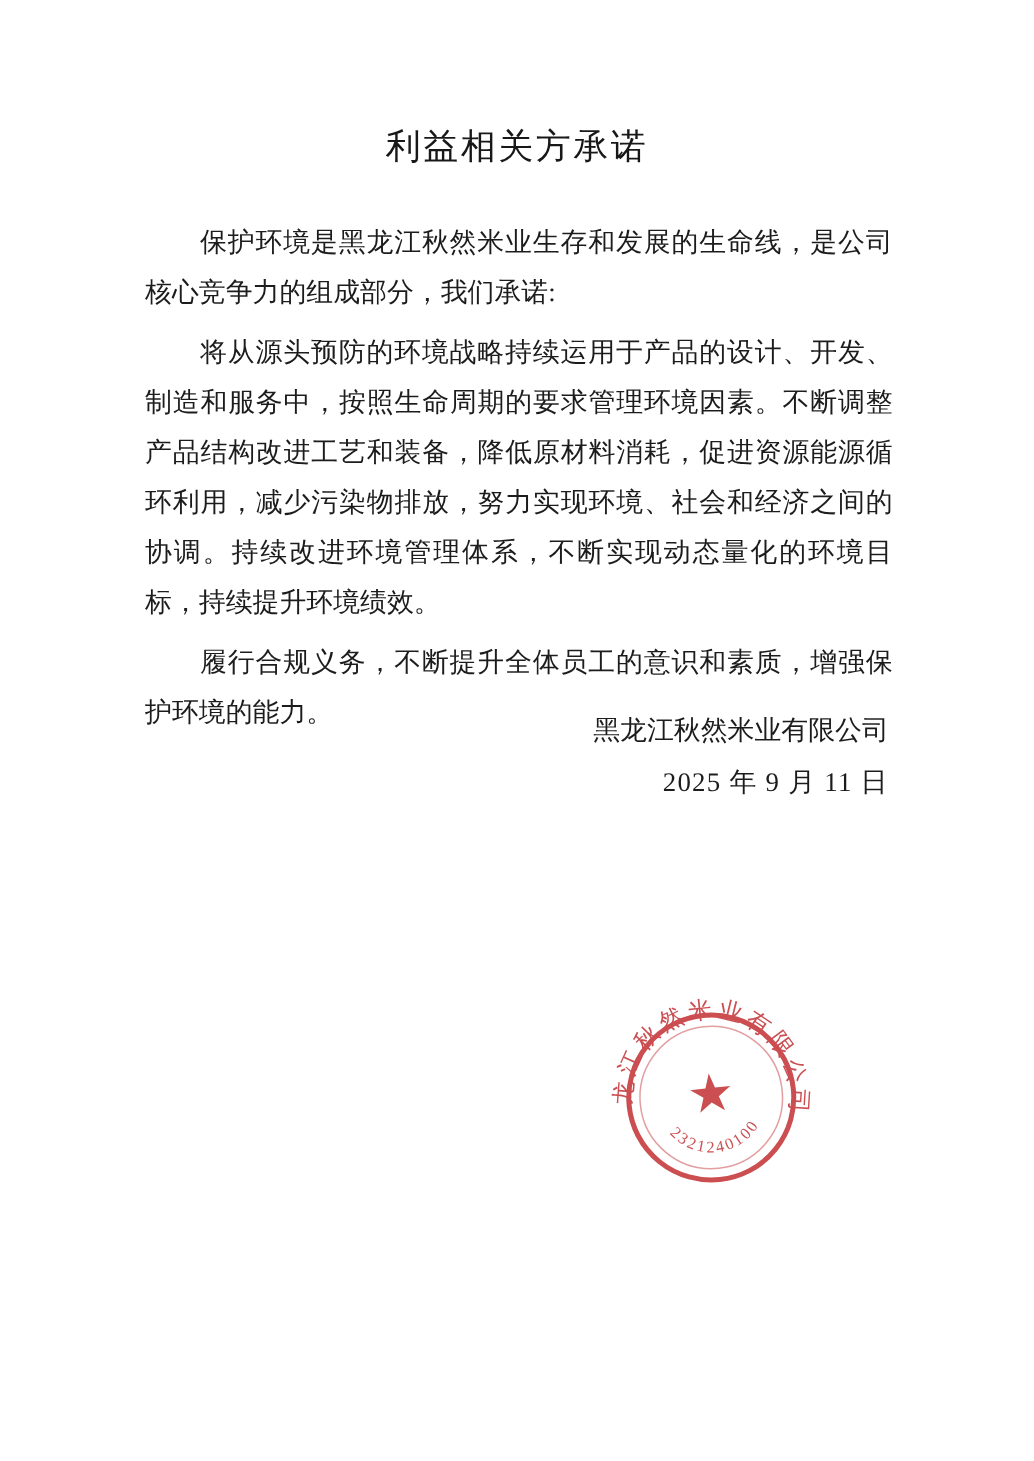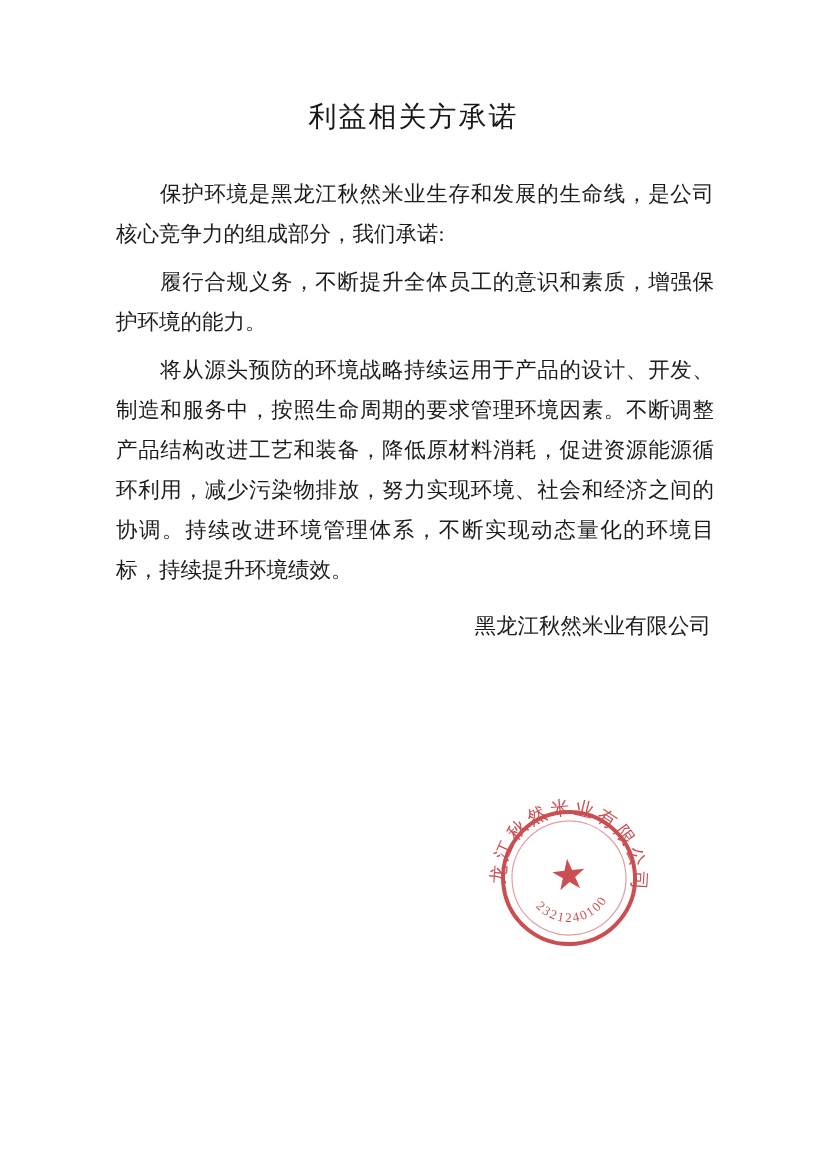--- a/index.html
+++ b/index.html
@@ -81,22 +81,22 @@
 </style>
 </head>
 <body>
 
 <div class="page">
 
   <div class="doc-title">利益相关方承诺</div>
 
   <div class="body-block">
     <p class="para">保护环境是黑龙江秋然米业生存和发展的生命线，是公司核心竞争力的组成部分，我们承诺:</p>
+    <p class="para">将从源头预防的环境战略持续运用于产品的设计、开发、制造和服务中，按照生命周期的要求管理环境因素。不断调整产品结构改进工艺和装备，降低原材料消耗，促进资源能源循环利用，减少污染物排放，努力实现环境、社会和经济之间的协调。持续改进环境管理体系，不断实现动态量化的环境目标，持续提升环境绩效。</p>
     <p class="para">履行合规义务，不断提升全体员工的意识和素质，增强保护环境的能力。</p>
-    <p class="para">将从源头预防的环境战略持续运用于产品的设计、开发、制造和服务中，按照生命周期的要求管理环境因素。不断调整产品结构改进工艺和装备，降低原材料消耗，促进资源能源循环利用，减少污染物排放，努力实现环境、社会和经济之间的协调。持续改进环境管理体系，不断实现动态量化的环境目标，持续提升环境绩效。</p>
   </div>
 
   <div class="seal">
     <svg width="170" height="170" viewBox="0 0 170 170" aria-hidden="true">
       <defs>
         <path id="ringPath" d="M 85,85 m -64,0 a 64,64 0 1,1 128,0 a 64,64 0 1,1 -128,0"></path>
         <path id="codePath" d="M 85,85 m -44,0 a 44,44 0 1,0 88,0"></path>
       </defs>
       <circle cx="85" cy="85" r="66" fill="none" stroke="#c0282c" stroke-width="4"></circle>
       <circle cx="85" cy="85" r="57" fill="none" stroke="#c0282c" stroke-width="1.2" opacity="0.55"></circle>
@@ -105,15 +105,16 @@
       </text>
       <text font-family="'Liberation Serif', serif" font-size="13" fill="#c0282c" letter-spacing="2">
         <textPath href="#codePath" startOffset="50%" text-anchor="middle">2321240100</textPath>
       </text>
       <text x="85" y="96" text-anchor="middle" font-size="42" fill="#c0282c">★</text>
     </svg>
   </div>
 
   <div class="sign-block">
     <span class="sign-line">黑龙江秋然米业有限公司</span>
+    <span class="sign-line sign-date">2025 年 9 月 11 日</span>
   </div>
 
 </div>
 
 </body></html>

